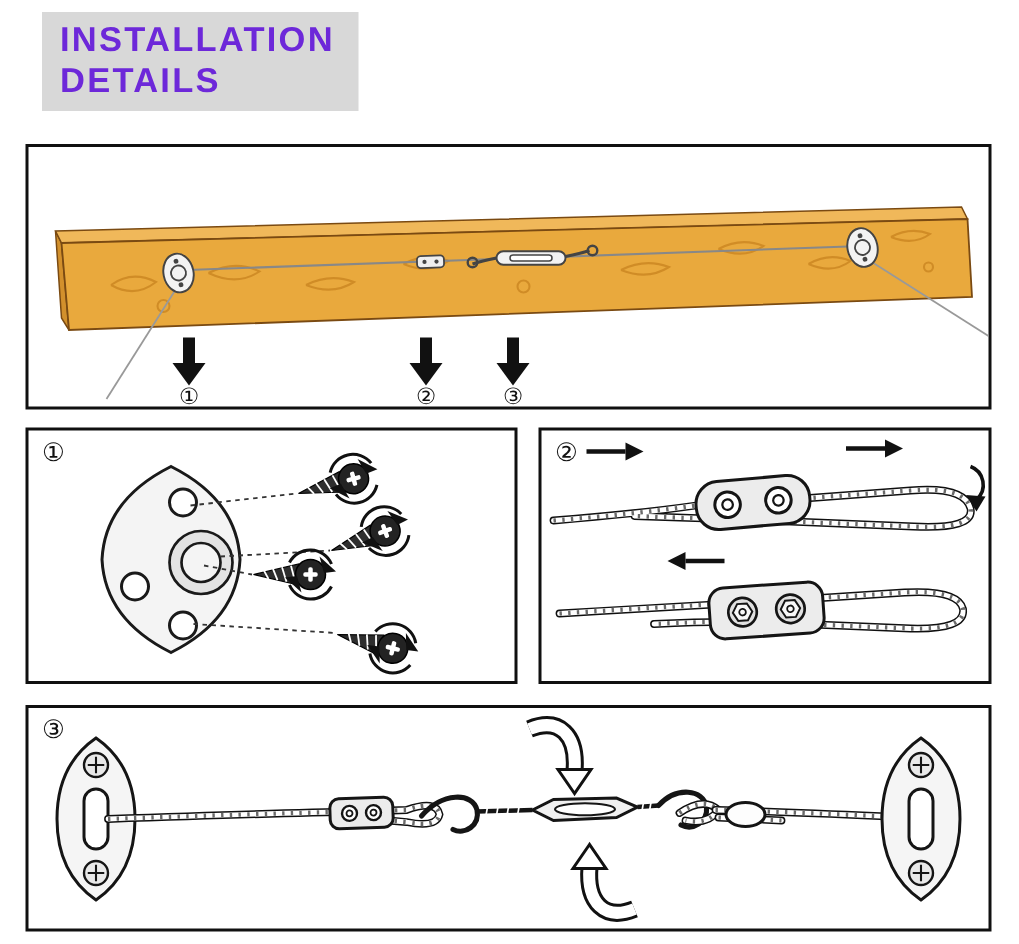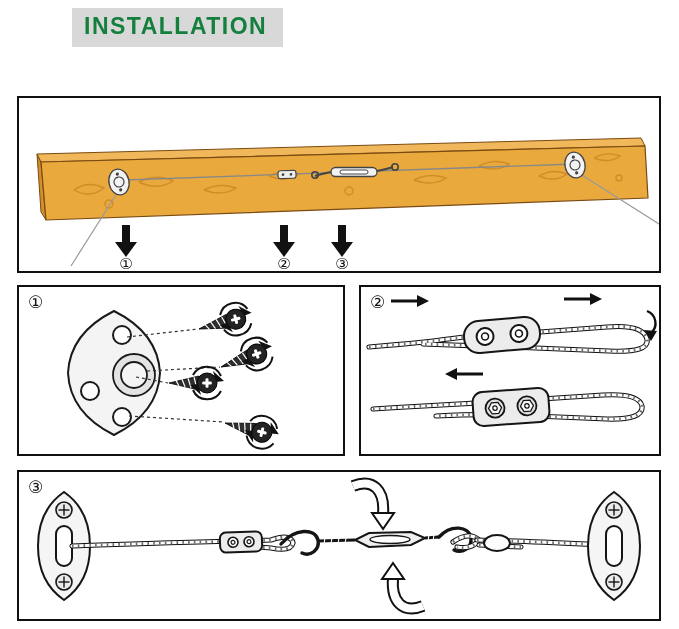--- a/index.html
+++ b/index.html
@@ -3,23 +3,23 @@
 <meta charset="utf-8">
 <style>
   * { box-sizing: border-box; }
   html, body { margin: 0; padding: 0; background: #fff; }
   .page {
     position: relative; width: 679px; height: 629px; background: #fff;
     font-family: "Liberation Sans", sans-serif; overflow: hidden;
   }
   .title-block {
     position: absolute; left: 28px; top: 8px;
-    background: #d8d8d8; color: #15803d;
+    background: #d8d8d8; color: #6d28d9;
     font-weight: 700; font-size: 23px; line-height: 1.18;
-    letter-spacing: 1.5px; padding: 5px 16px 7px 12px; margin-left: 44px;
+    letter-spacing: 1.5px; padding: 5px 16px 7px 12px;
   }
   .panel { position: absolute; background: #fff; border: 2px solid #101010; }
   .p-overview { left: 17px; top: 96px;  width: 644px; height: 177px; }
   .p-s1       { left: 17px; top: 285px; width: 328px; height: 171px; }
   .p-s2       { left: 359px; top: 285px; width: 302px; height: 171px; }
   .p-s3       { left: 17px; top: 470px; width: 644px; height: 151px; }
   .panel svg { display: block; width: 100%; height: 100%; }
   .corner {
     position: absolute; left: 9px; top: 5px; z-index: 2;
     font-size: 17px; color: #111; font-family: "DejaVu Sans", sans-serif;
@@ -30,20 +30,21 @@
   .rope-t { stroke: #6a6a6a; stroke-width: 2.9; fill: none; stroke-dasharray: 1.6 4.2; }
   .dash-lead { stroke: #333; stroke-width: 1.2; stroke-dasharray: 3 3; }
 </style>
 </head>
 <body>
 
 <div class="page">
 
   <div class="title-block">
     <div>INSTALLATION</div>
+    <div>DETAILS</div>
   </div>
 
   <div class="panel p-overview">
     <svg viewBox="0 0 640 173">
 
       <g>
         <polygon points="18,56 22,64 27,122 22,114" fill="#d2902c" stroke="#7a4a12" stroke-width="1"></polygon>
         <polygon points="18,56 622,40 626,48 22,64" fill="#f0b85a" stroke="#7a4a12" stroke-width="1"></polygon>
         <polygon points="22,64 626,48 629,100 27,122" fill="#e9a93d" stroke="#7a4a12" stroke-width="1.2"></polygon>
         <g stroke="#c8831f" fill="none" stroke-width="1.4" opacity="0.75">

